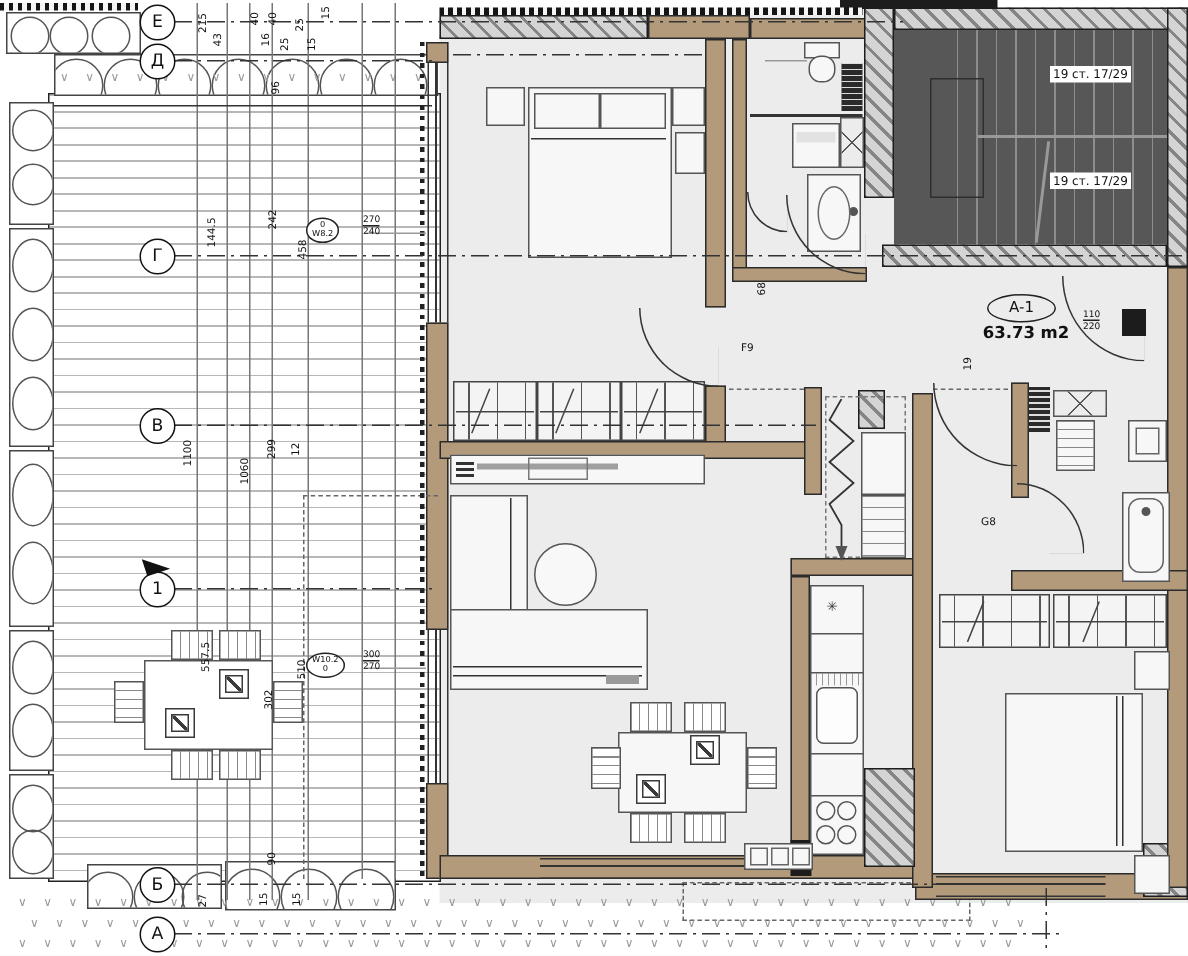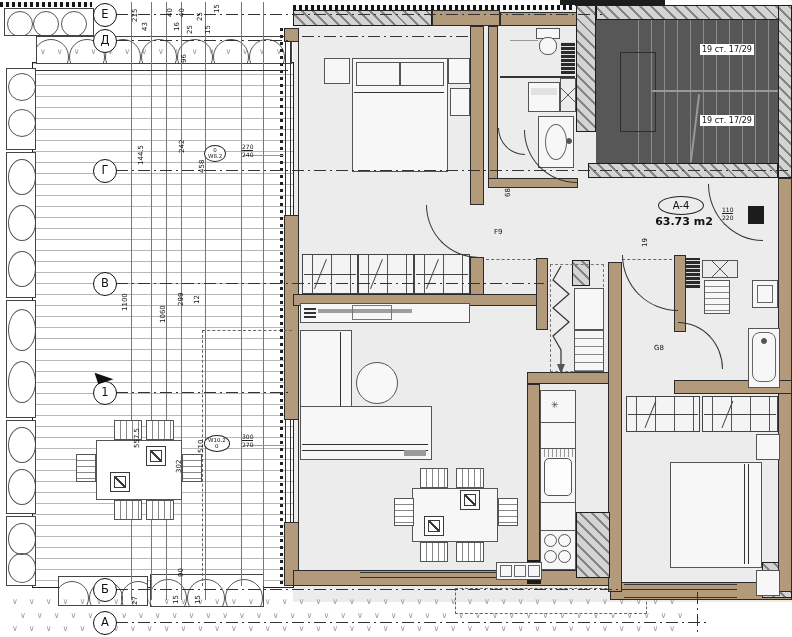--- a/index.html
+++ b/index.html
@@ -315,21 +315,21 @@
   <i class="chair" style="left:114px;top:420px;width:26px;height:18px"></i>
   <i class="chair" style="left:146px;top:420px;width:26px;height:18px"></i>
   <i class="chair" style="left:114px;top:500px;width:26px;height:18px"></i>
   <i class="chair" style="left:146px;top:500px;width:26px;height:18px"></i>
   <i class="chair side" style="left:76px;top:454px;width:18px;height:26px"></i>
   <i class="chair side" style="left:182px;top:454px;width:18px;height:26px"></i>
   <i class="sticker" style="left:146px;top:446px;width:18px;height:18px"></i>
   <i class="sticker" style="left:110px;top:472px;width:18px;height:18px"></i>
 
   <u class="oval" style="left:658px;top:196px;width:44px;height:17px;font-size:10px">
-    <s style="position:static">A-4</s>
+    <s style="position:static">A-1</s>
     </u>
   <u class="dim" style="left:652px;top:216px;font-size:11px;font-weight:bold;width:64px;text-align:center">63.73 m2</u>
 
   <i class="ltline" style="left:244px;top:155px;width:40px;height:1px"></i>
   <u class="wtag" style="left:204px;top:145px">
     <s class="ov" style="position:static;display:inline-block"><s style="position:static;display:block">0</s><s style="position:static;display:block">W8.2</s></s></u>
   <u class="frac" style="left:242px;top:143px">
     <b>270</b>
       <s style="position:static;display:block">240</s>
     </u>

